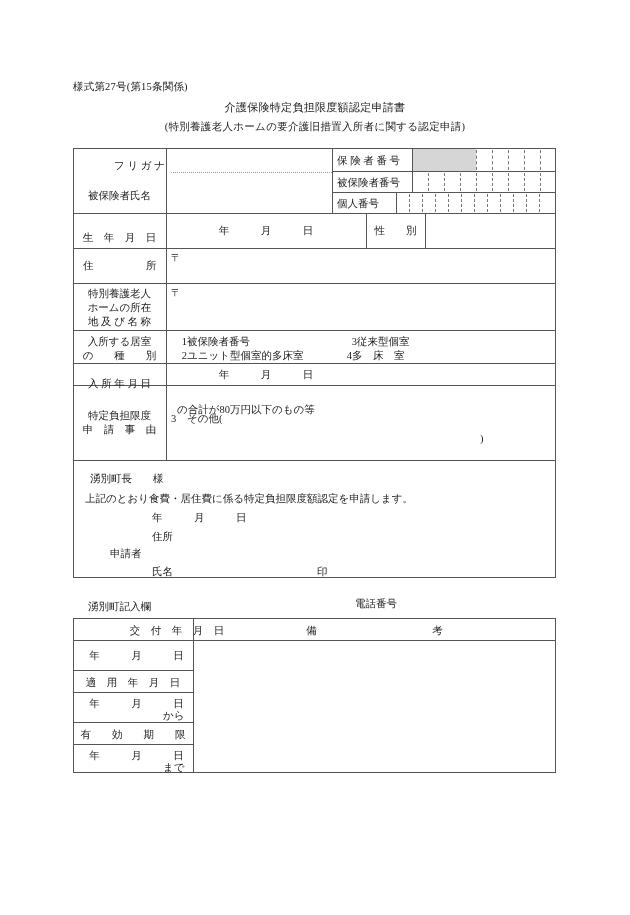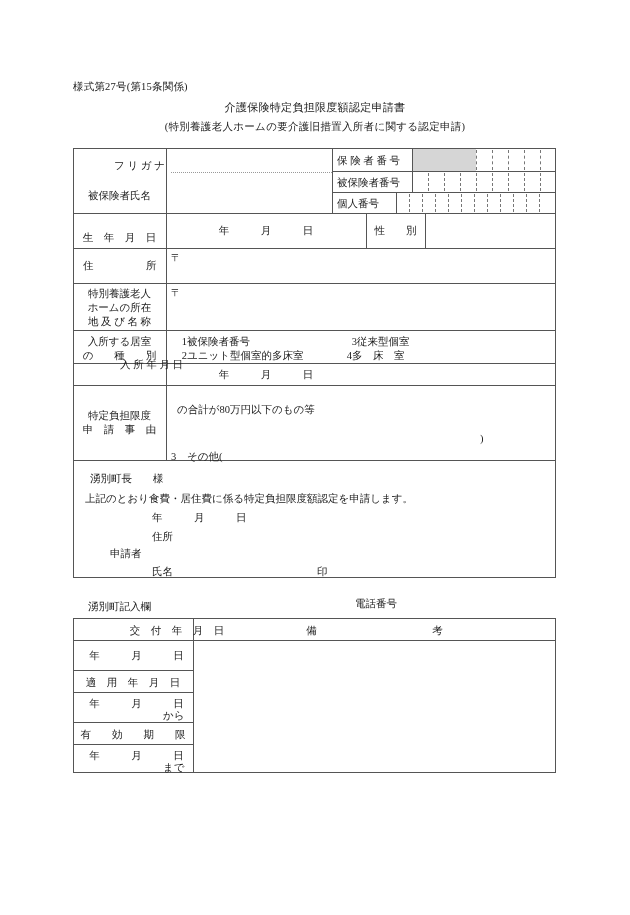--- a/index.html
+++ b/index.html
@@ -218,28 +218,28 @@
   <div class="cell" style="left:171px; top:348px;">
     <span class="num">2</span><span>ユニット型個室的多床室</span>
   </div>
   <div class="cell" style="left:341px; top:334px;">
     <span class="num">3</span><span>従来型個室</span>
   </div>
   <div class="cell" style="left:336px; top:348px;">
     <span class="num">4</span><span>多　床　室</span>
   </div>
 
-  <div class="cell-center" style="left:73px; top:357px; width:93px;margin-left:32px;">入 所 年 月 日</div>
+  <div class="cell-center" style="left:73px; top:376px; width:93px;">入 所 年 月 日</div>
   <div class="cell-center" style="left:166px; top:367px; width:200px;">年　　　月　　　日</div>
 
   <div class="cell-center" style="left:73px; top:408px; width:93px;">特定負担限度</div>
   <div class="cell-center" style="left:73px; top:422px; width:93px;">申　請　事　由</div>
 
   <div class="reason-line" style="left:177px; top:403px;">の合計が80万円以下のもの等</div>
-  <div class="reason-line" style="left:171px; top:450px;">
+  <div class="reason-line" style="left:171px; top:412px;">
     <span class="num">3</span><span>その他(</span>
   </div>
   <div class="reason-line" style="left:480px; top:432px;">)</div>
 
   <div class="block-text" style="left:90px; top:471px;">湧別町長　　様</div>
   <div class="block-text" style="left:85px; top:491px;">上記のとおり食費・居住費に係る特定負担限度額認定を申請します。</div>
   <div class="block-text" style="left:152px; top:510px;">年　　　月　　　日</div>
   <div class="block-text" style="left:152px; top:529px;">住所</div>
   <div class="block-text" style="left:110px; top:546px;">申請者</div>
   <div class="block-text" style="left:152px; top:564px;">氏名</div>

